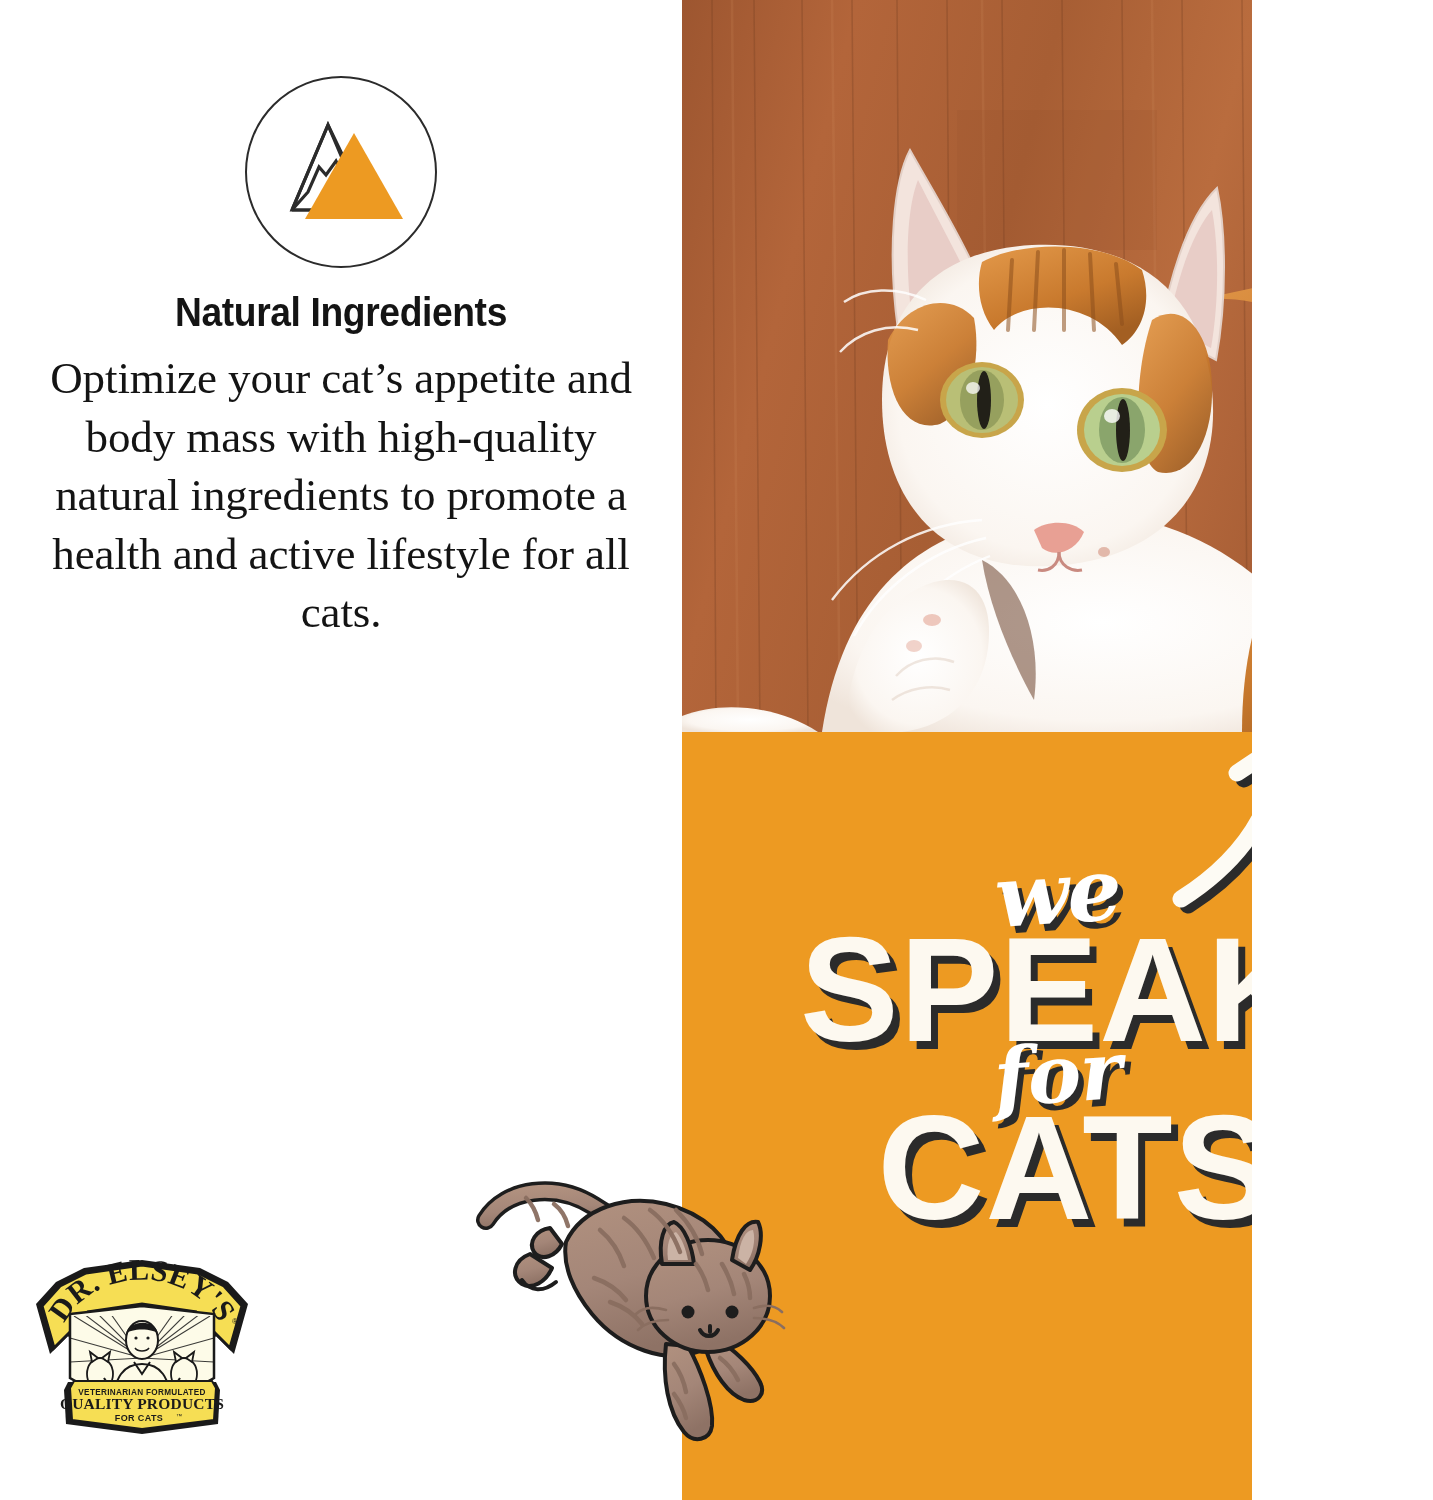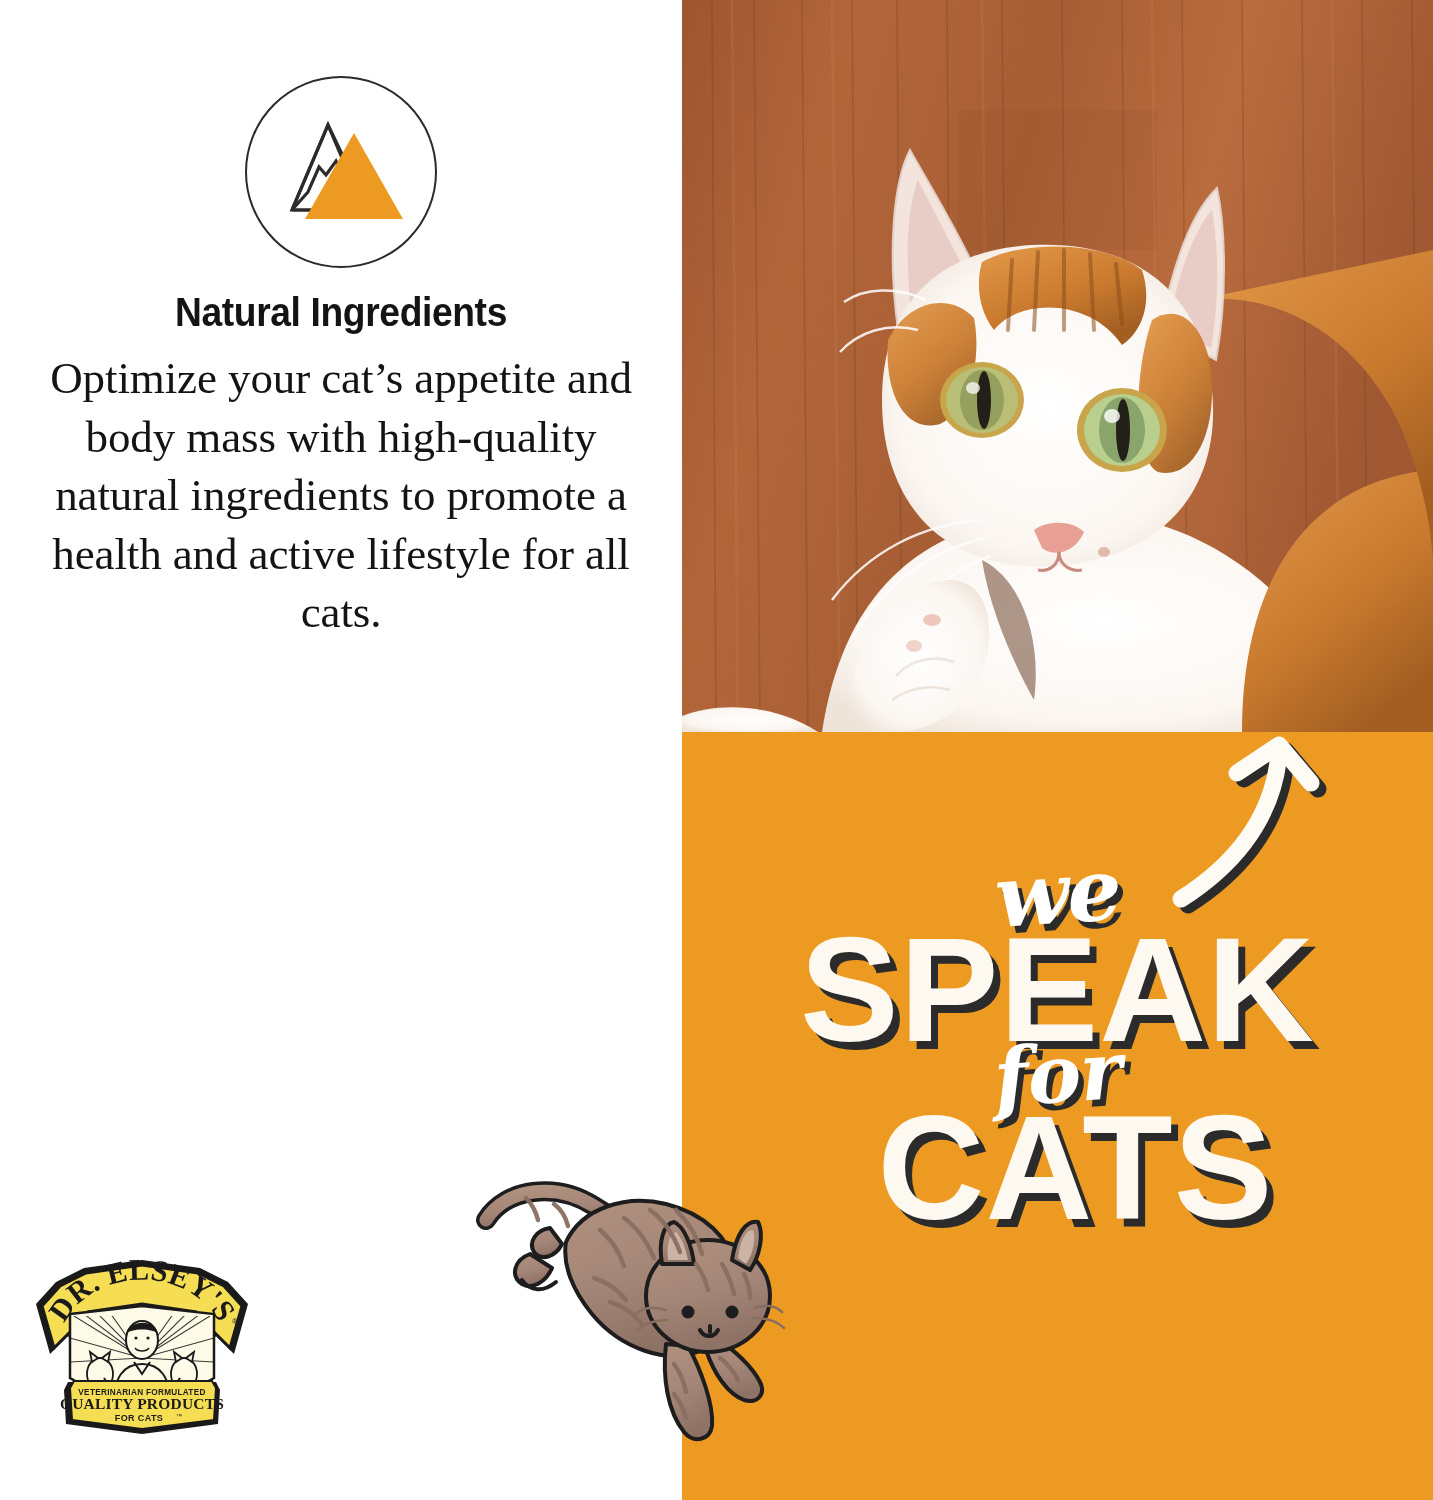--- a/index.html
+++ b/index.html
@@ -3,21 +3,21 @@
 <meta charset="utf-8">
 <style>
   html,body{margin:0;padding:0;}
   body{
     width:1433px;height:1500px;
     background:#ffffff;
     font-family:"Liberation Sans", sans-serif;
     overflow:hidden;
     position:relative;
   }
-  .page{position:relative;width:1433px;height:1500px;overflow:hidden;background:#d946ef;}
+  .page{position:relative;width:1252px;height:1500px;overflow:hidden;background:#d946ef;}
 
   
   .left-col{
     position:absolute;left:0;top:0;width:682px;height:1500px;
     background:#ffffff;
   }
   .feature{
     position:absolute;left:0;width:682px;text-align:center;
   }
   .feature-1{top:76px;}

